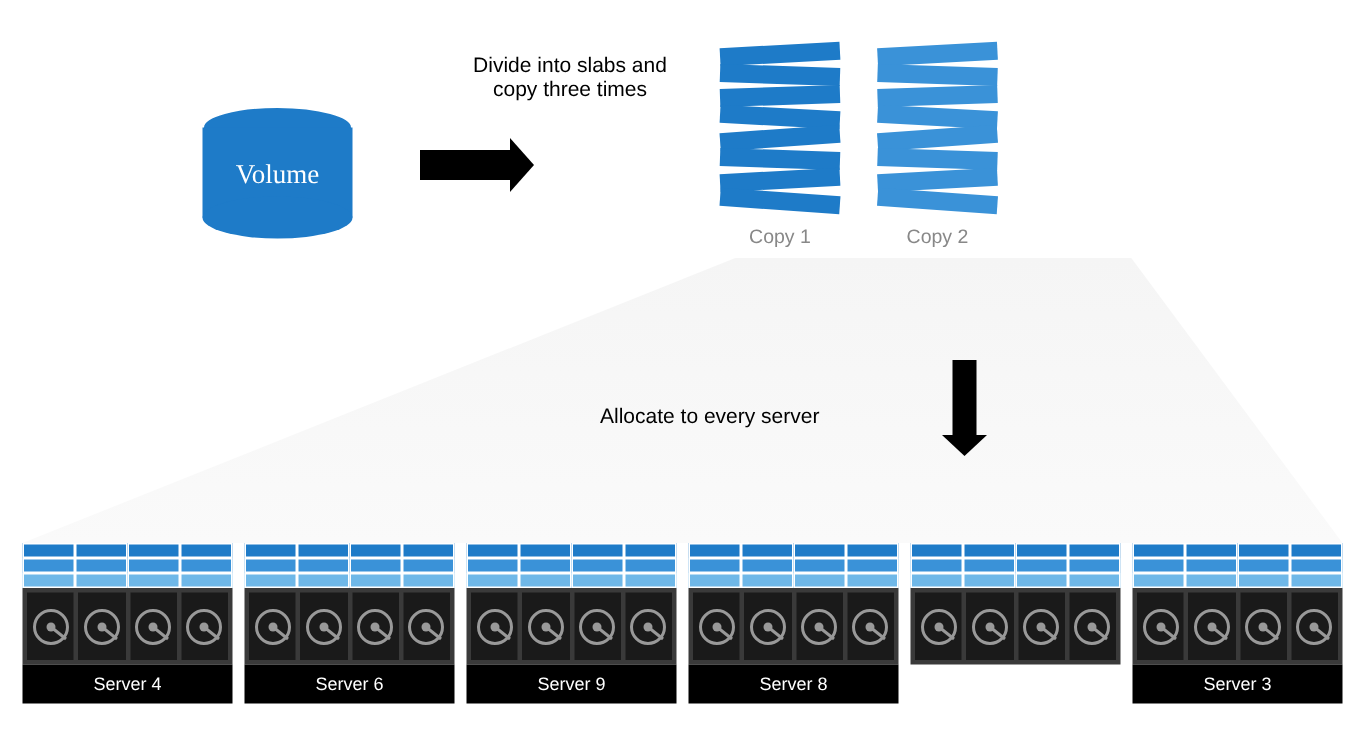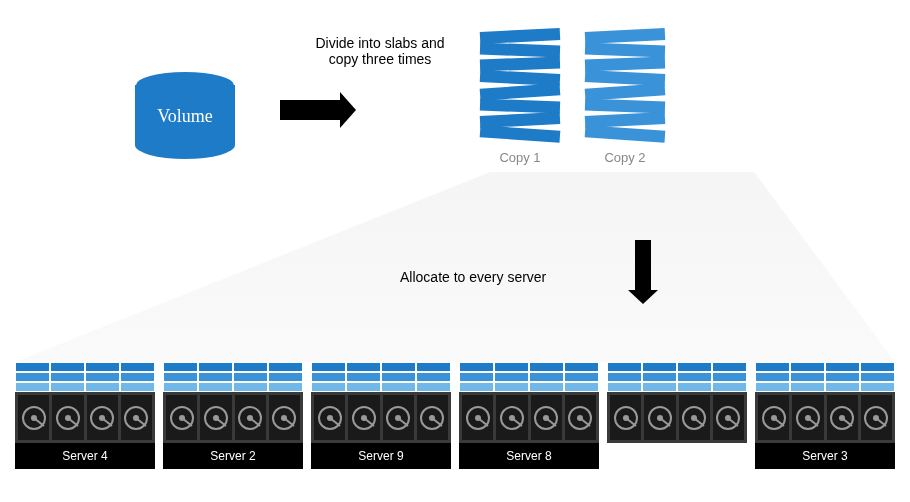--- a/index.html
+++ b/index.html
@@ -168,21 +168,21 @@
           </svg>
         </div>
         <div class="drive">
           <svg width="28" height="28" viewBox="0 0 28 28">
             <circle cx="14" cy="14" r="11" fill="none" stroke="#999" stroke-width="2"></circle>
             <circle cx="14" cy="14" r="3" fill="#999"></circle>
             <line x1="14" y1="14" x2="24" y2="22" stroke="#999" stroke-width="2"></line>
           </svg>
         </div>
       </div>
-      <div class="srvlabel">Server 2</div>
+      <div class="srvlabel">Server 6</div>
     </div>
     <div class="server">
       <div class="topslabs">
         <div class="slabrow">
           <div class="tinyslab" style="background: rgb(30, 123, 200);"></div>
           <div class="tinyslab" style="background: rgb(30, 123, 200);"></div>
           <div class="tinyslab" style="background: rgb(30, 123, 200);"></div>
           <div class="tinyslab" style="background: rgb(30, 123, 200);"></div>
         </div>
         <div class="slabrow">

